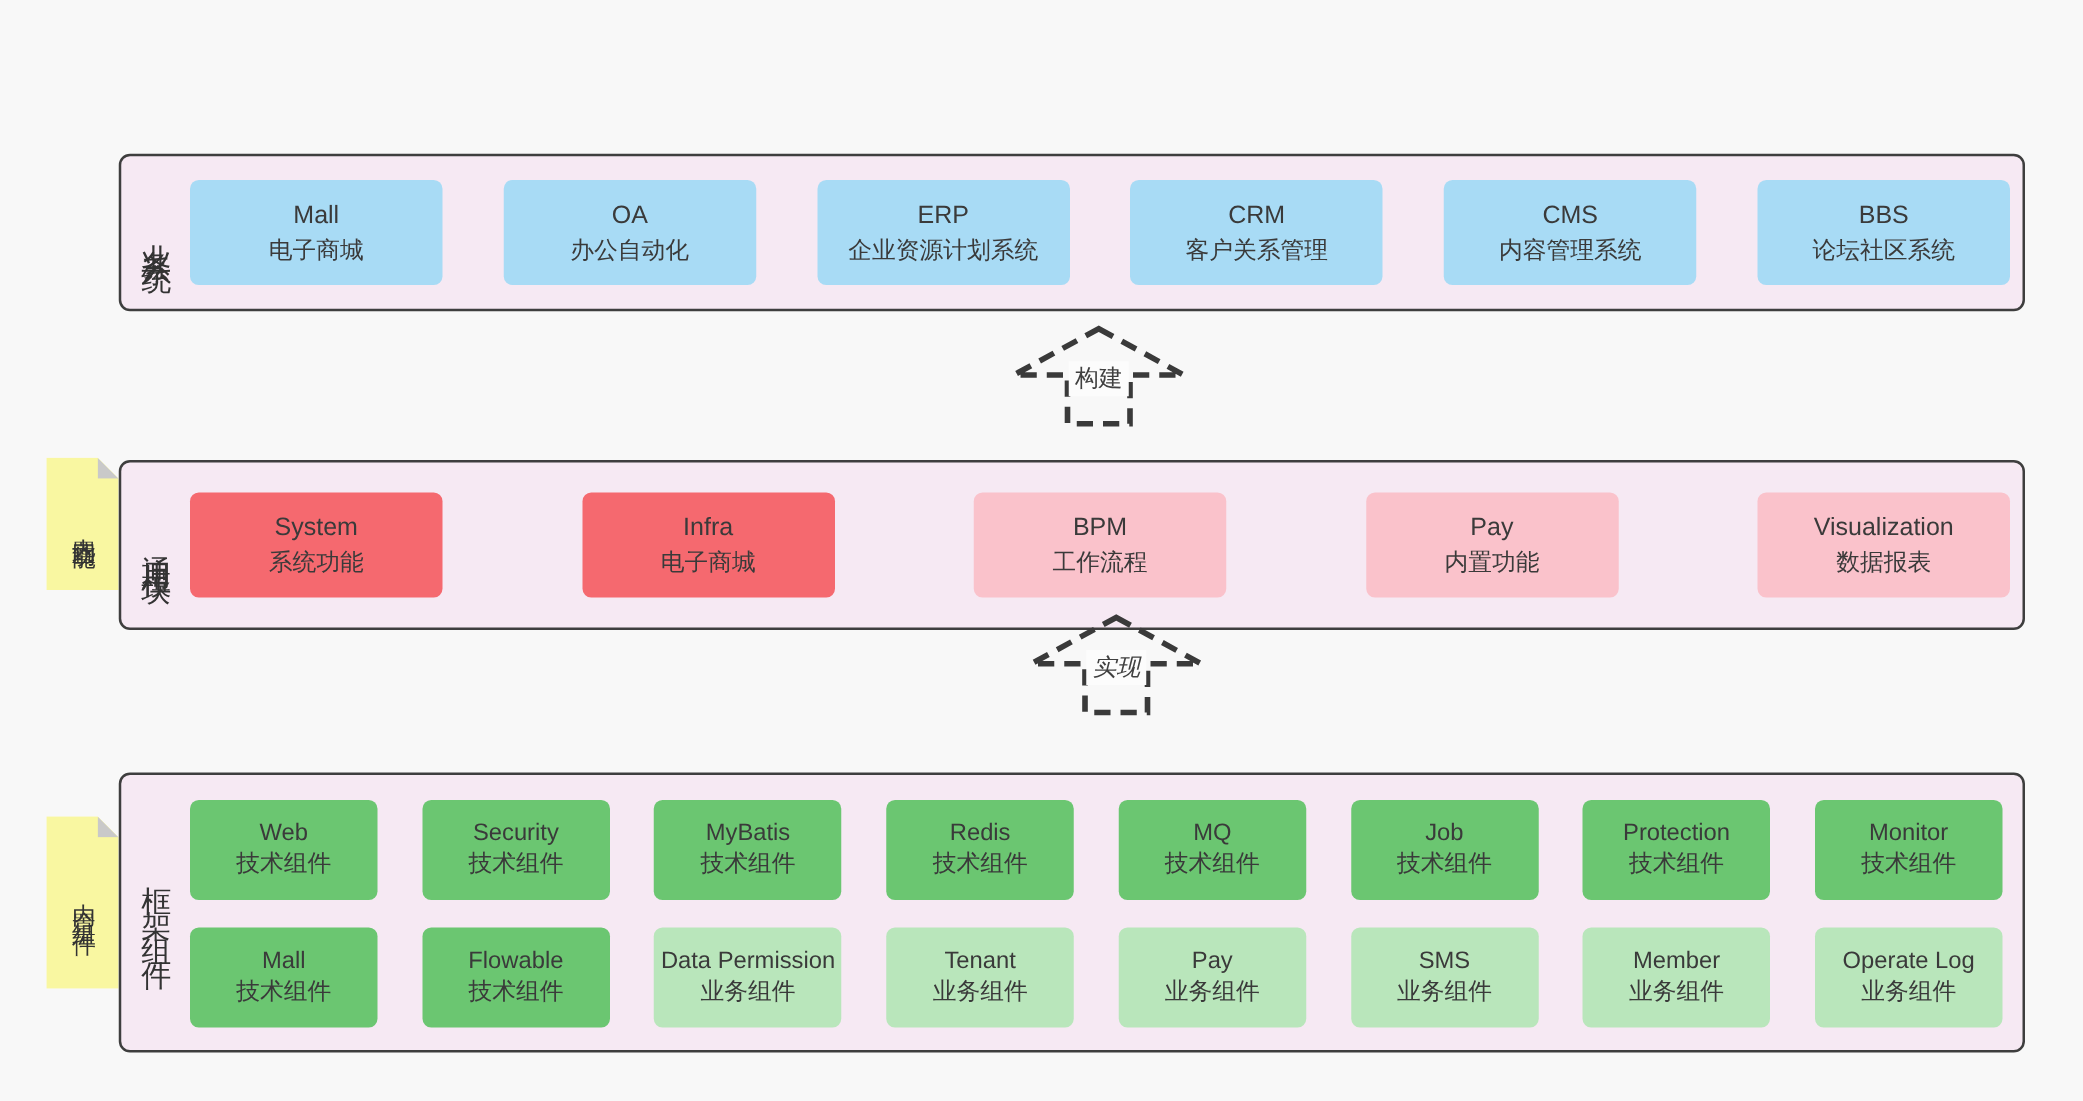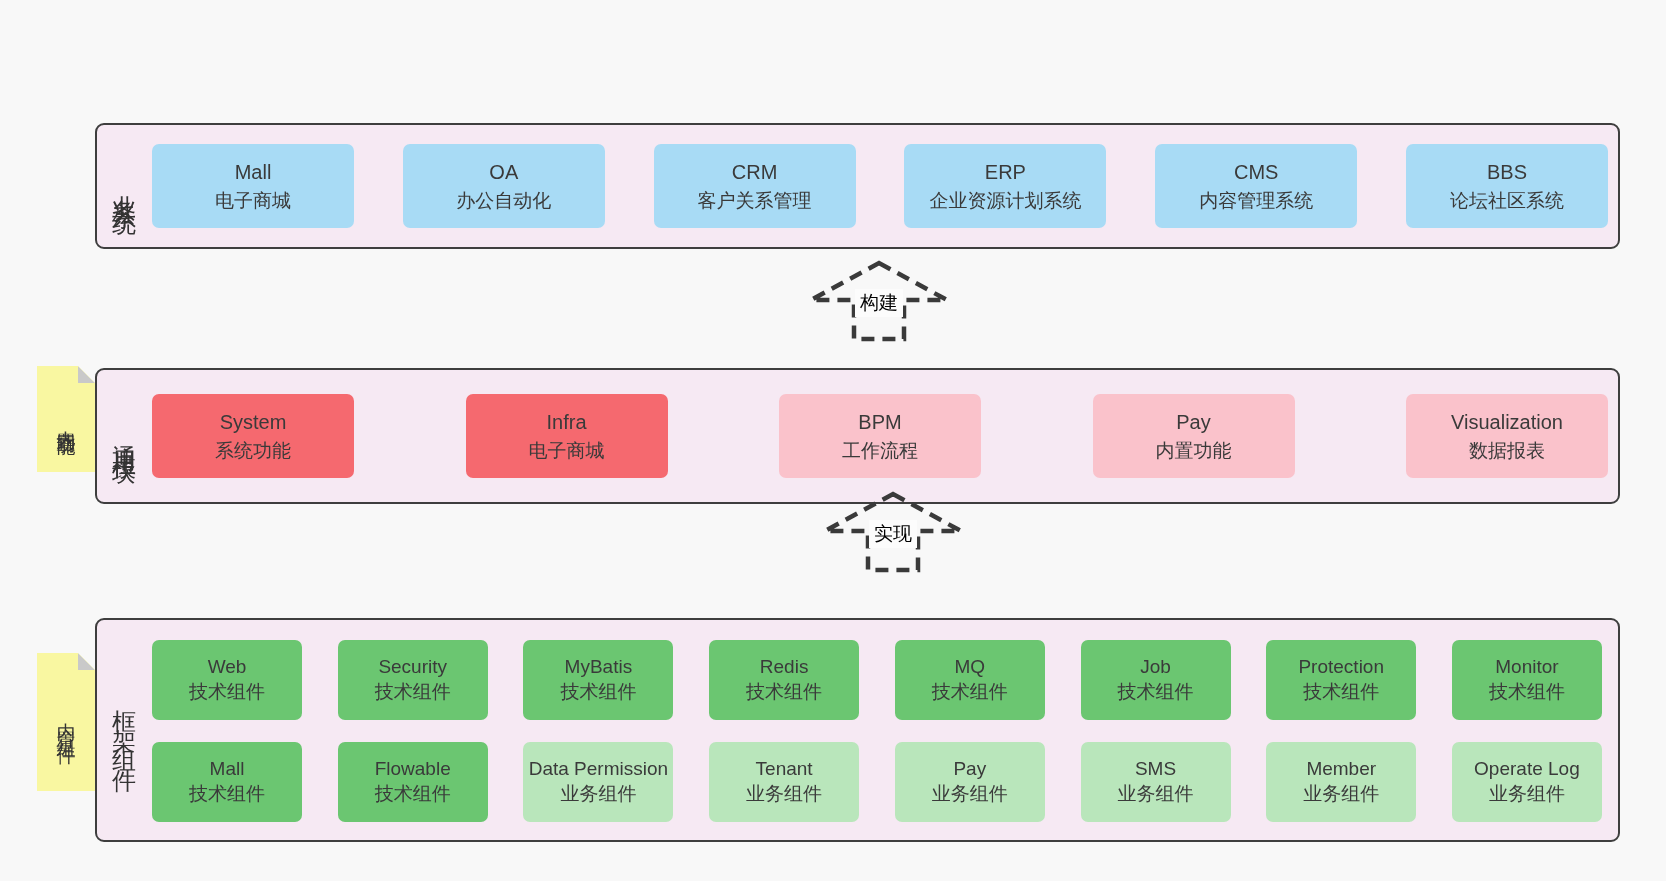--- a/index.html
+++ b/index.html
@@ -63,29 +63,29 @@
   .sticky-label {
     position:absolute; left:50%; top:50%; transform:translate(-50%,-46%);
     writing-mode:vertical-rl; text-orientation:upright;
     font-size:19px; color:#333; white-space:nowrap;
   }
   #sticky-features   .sticky-label { letter-spacing:2px; }
   #sticky-components .sticky-label { letter-spacing:8px; }
 
   .arrow { position:absolute; width:146px; height:84px; z-index:2; }
   #arrow-build     { left:806px; top:260px; }
-  #arrow-implement { left:820px; top:491px; }
+  #arrow-implement { left:820px; top:491px;font-style:italic; }
   .arrow svg { display:block; width:146px; height:84px; }
   .arrow path {
     fill:none; stroke:#3a3a3a; stroke-width:4.5;
     stroke-dasharray:13 8; stroke-linejoin:miter;
   }
   .arrow-label {
     position:absolute; left:50%; top:29px; transform:translateX(-50%);
-    background:#fcfcfc; padding:1px 5px; font-size:19px; color:#000000;
+    background:#fcfcfc; padding:1px 5px; font-size:19px; color:#404040;
     white-space:nowrap;
   }
 </style>
 </head>
 <body>
 
 <div id="page">
 
   <div class="sticky" id="sticky-features">
     <span class="sticky-label">内置功能</span>
@@ -101,26 +101,26 @@
     <div class="boxes">
         <div class="box v-blue">
           <div class="title">Mall</div>
           <div class="subtitle">电子商城</div>
         </div>
         <div class="box v-blue">
           <div class="title">OA</div>
           <div class="subtitle">办公自动化</div>
         </div>
         <div class="box v-blue">
+          <div class="title">ERP</div>
+          <div class="subtitle">企业资源计划系统</div>
+        </div>
+        <div class="box v-blue">
           <div class="title">CRM</div>
           <div class="subtitle">客户关系管理</div>
-        </div>
-        <div class="box v-blue">
-          <div class="title">ERP</div>
-          <div class="subtitle">企业资源计划系统</div>
         </div>
         <div class="box v-blue">
           <div class="title">CMS</div>
           <div class="subtitle">内容管理系统</div>
         </div>
         <div class="box v-blue">
           <div class="title">BBS</div>
           <div class="subtitle">论坛社区系统</div>
         </div>
       </div>

